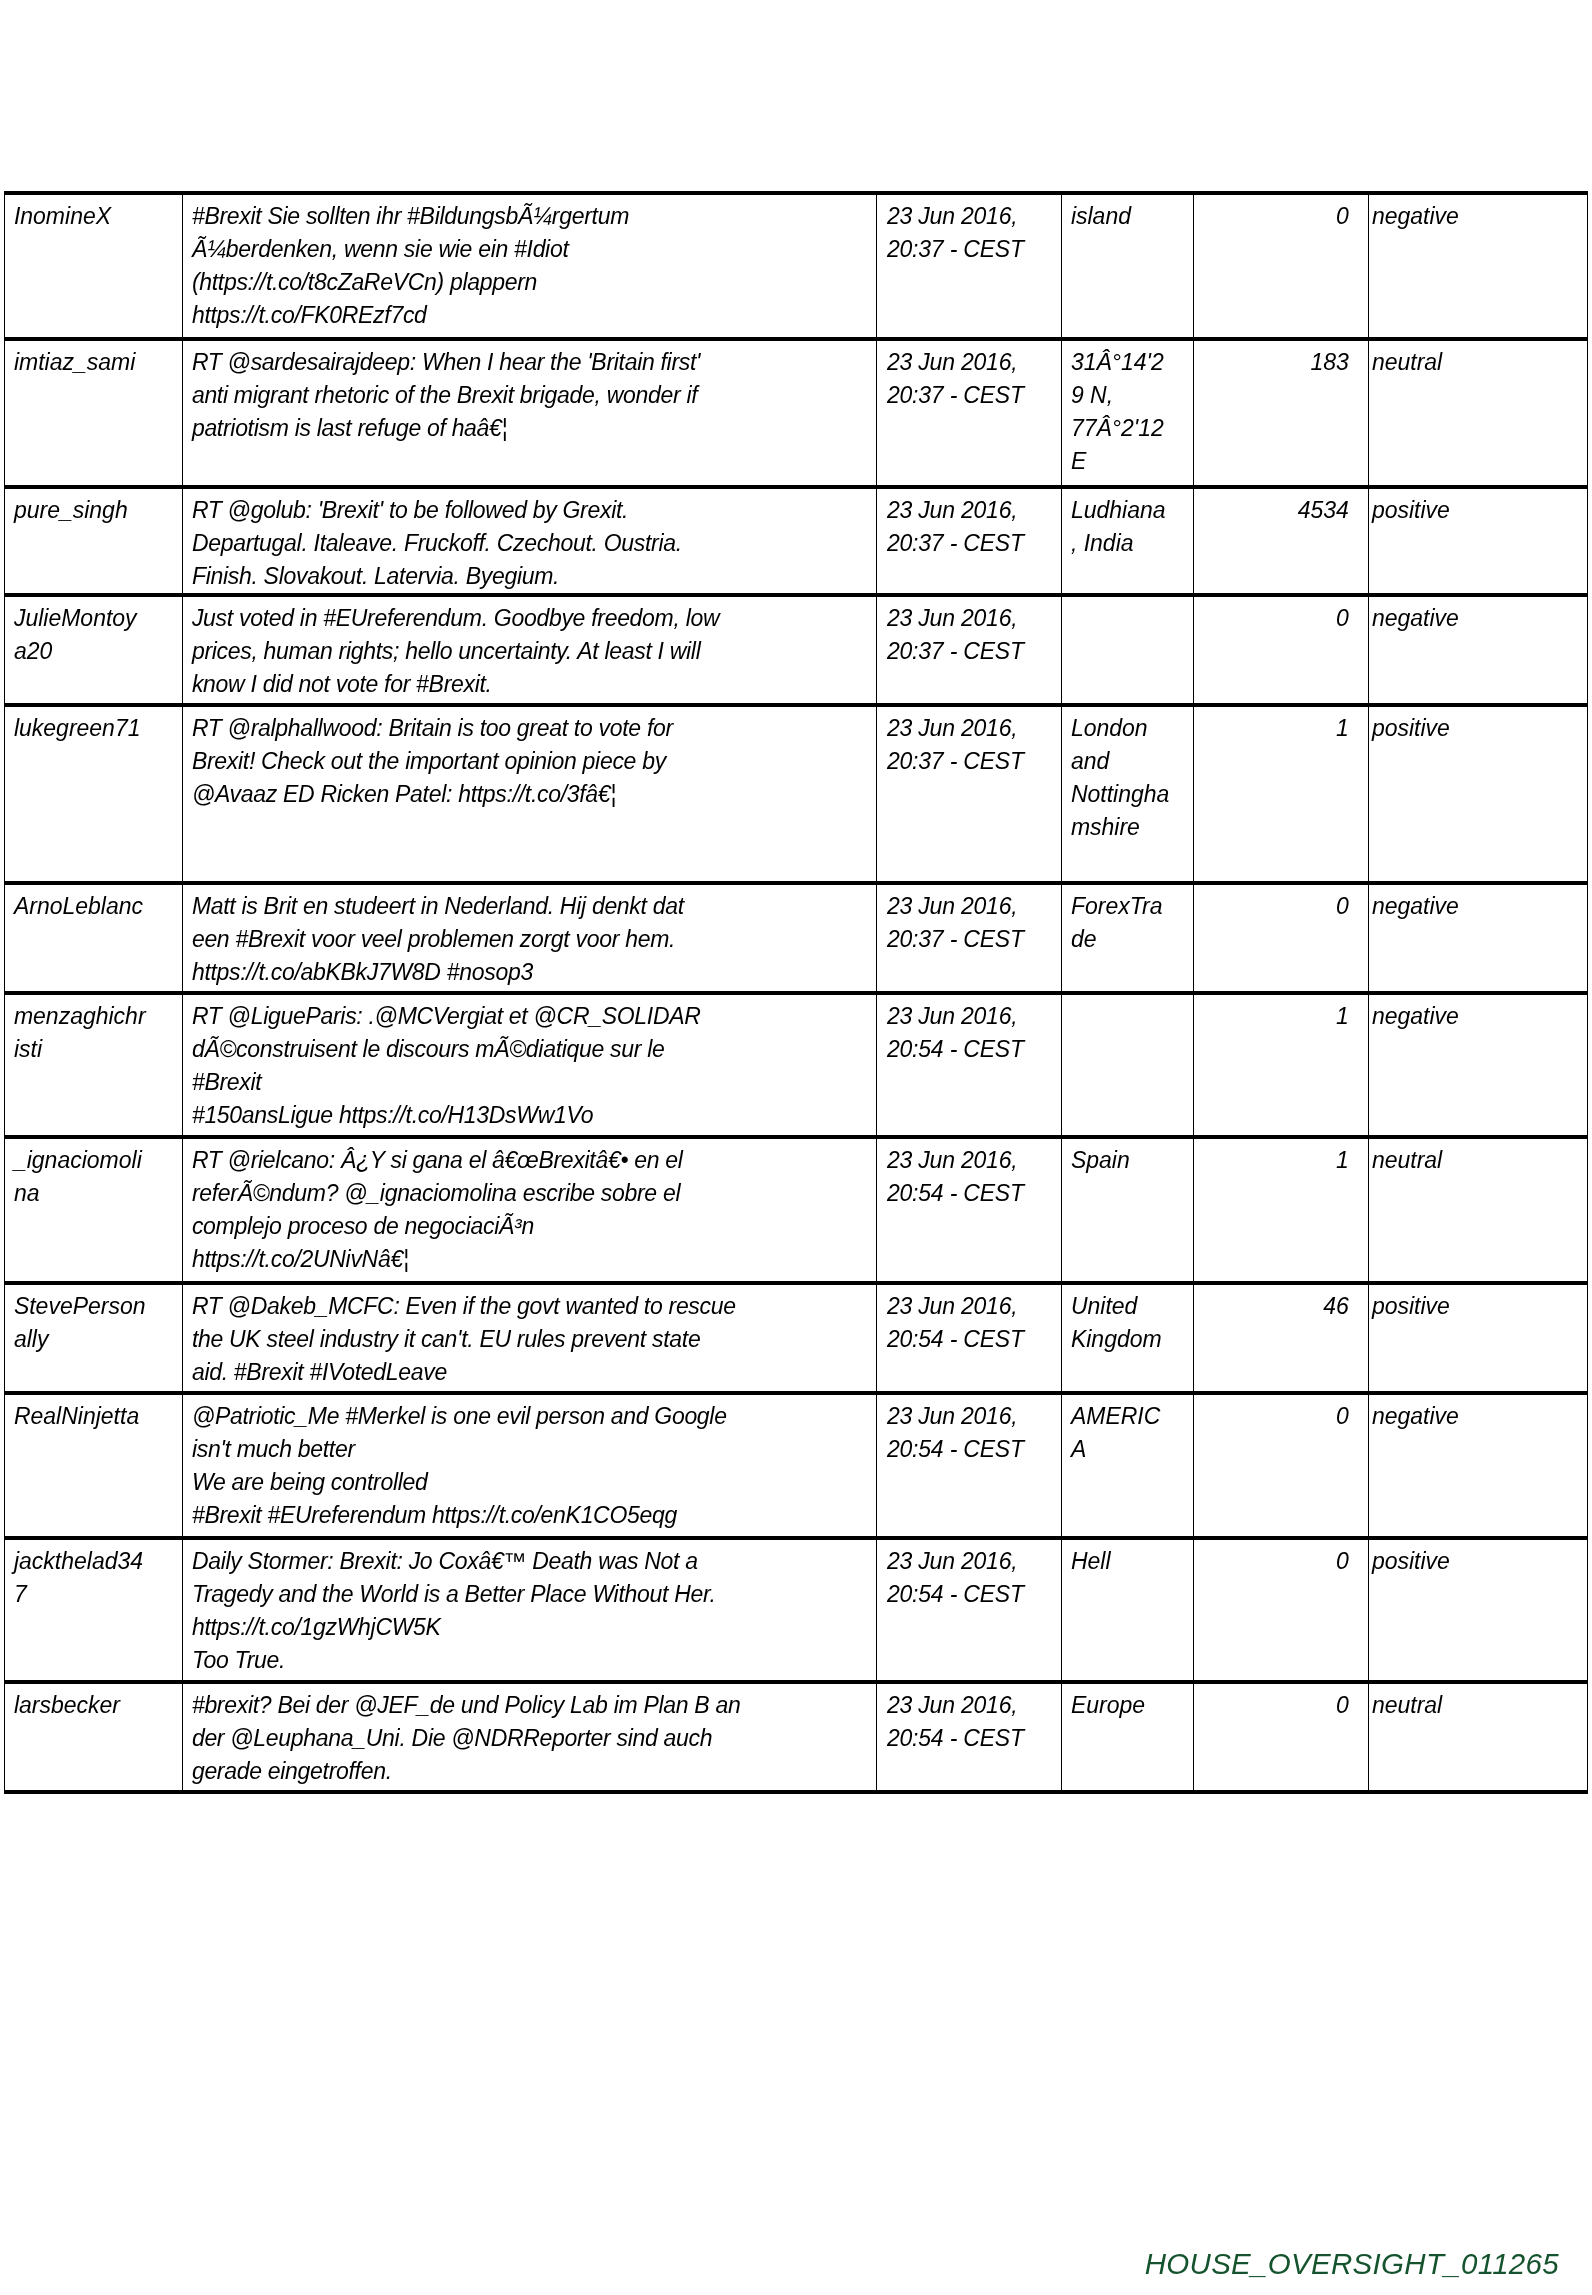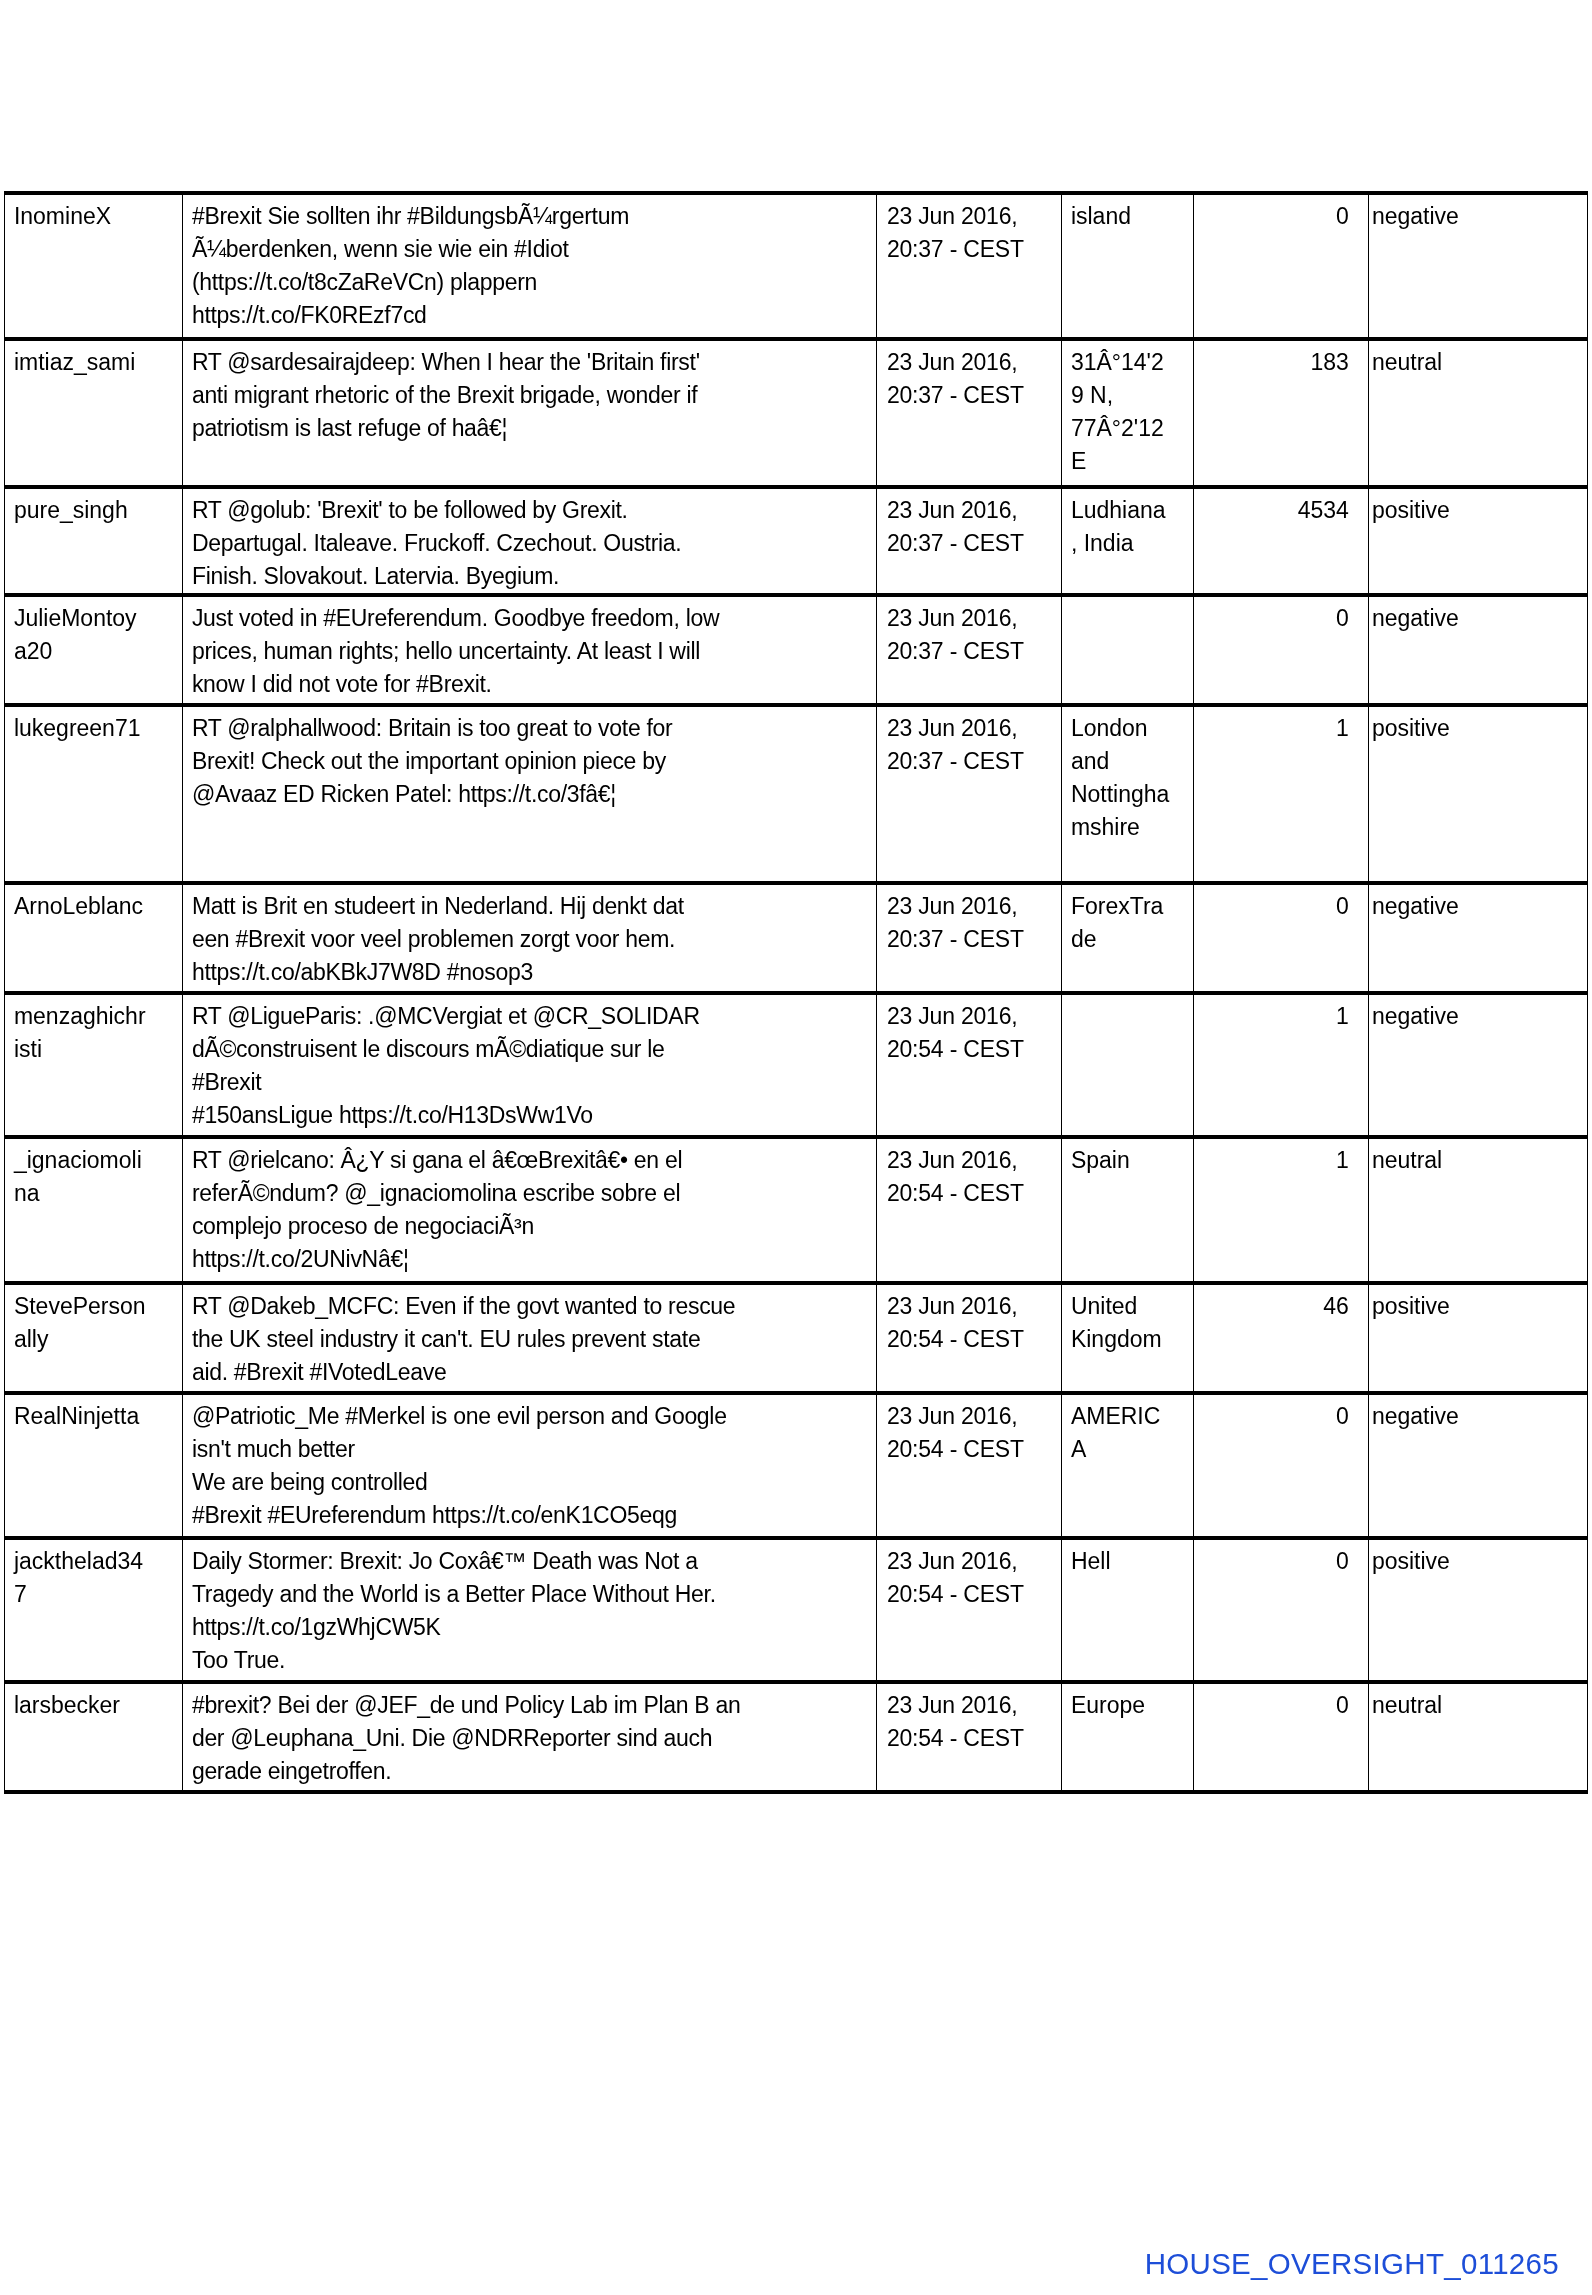--- a/index.html
+++ b/index.html
@@ -4,21 +4,21 @@
 <style>
   * { box-sizing: border-box; }
   html, body { margin: 0; padding: 0; }
   body {
     width: 1592px; height: 2295px;
     background: #ffffff;
     font-family: "Liberation Sans", sans-serif;
     color: #000;
     position: relative;
   }
-  .page { position: absolute; inset: 0; background: #fff; }
+  .page { position: absolute; inset: 0; background: #fff; font-style: italic; }
 
   table.doc-table {
     position: absolute;
     left: 3.9px; top: 191px;
     width: 1584px;
     border-collapse: collapse;
     table-layout: fixed;
   }
   td {
     border-left: 1.9px solid #000;
@@ -52,21 +52,21 @@
     padding-right: 19px;
   }
   td.c-sent { padding-left: 3px; }
 
   .footer {
     position: absolute;
     top: 2247px;
     right: 33px;
     font-size: 29.5px;
     letter-spacing: 0.3px;
-    color: #1d4ed8;
+    color: #14532d;
   }
 </style>
 </head>
 <body>
 
 <div class="page">
 
   <table class="doc-table">
     <colgroup>
       <col style="width:178px">

